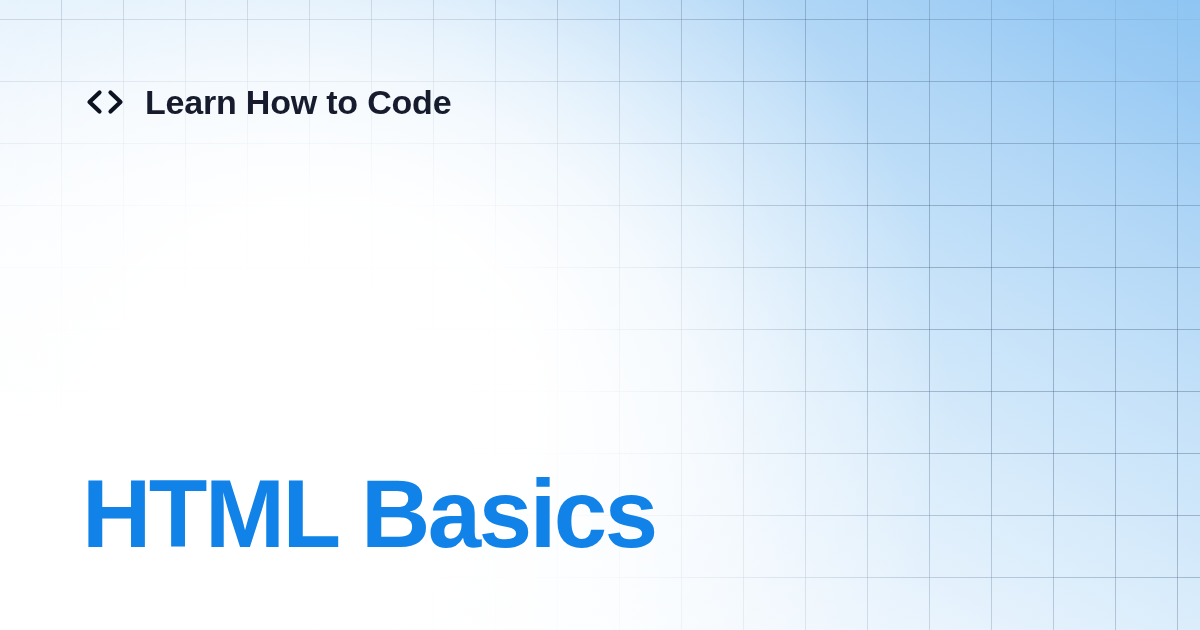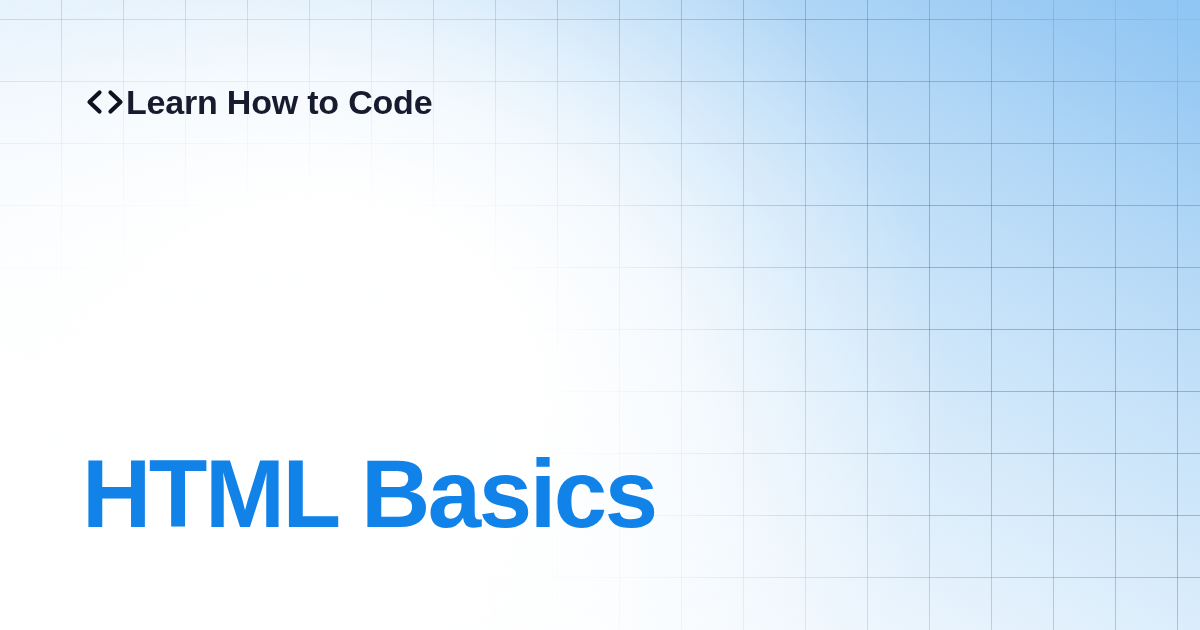--- a/index.html
+++ b/index.html
@@ -84,20 +84,21 @@
     pointer-events: none;
   }
 
   
   .brand {
     position: absolute;
     left: 84px;
     top: 85px;
     display: flex;
     align-items: center;
+    gap: 19px;
   }
 
   .brand-icon {
     display: block;
     width: 42px;
     height: 30px;
     flex: none;
   }
 
   .brand-text {
@@ -106,21 +107,21 @@
     letter-spacing: -0.2px;
     color: #161b2e;
     white-space: nowrap;
     line-height: 1;
   }
 
   
   .hero-title {
     position: absolute;
     left: 82px;
-    top: 446px;
+    top: 466px;
     font-size: 96px;
     font-weight: bold;
     letter-spacing: -2.5px;
     line-height: 1;
     color: #1183e8;
     white-space: nowrap;
   }
 </style>
 </head>
 <body>

